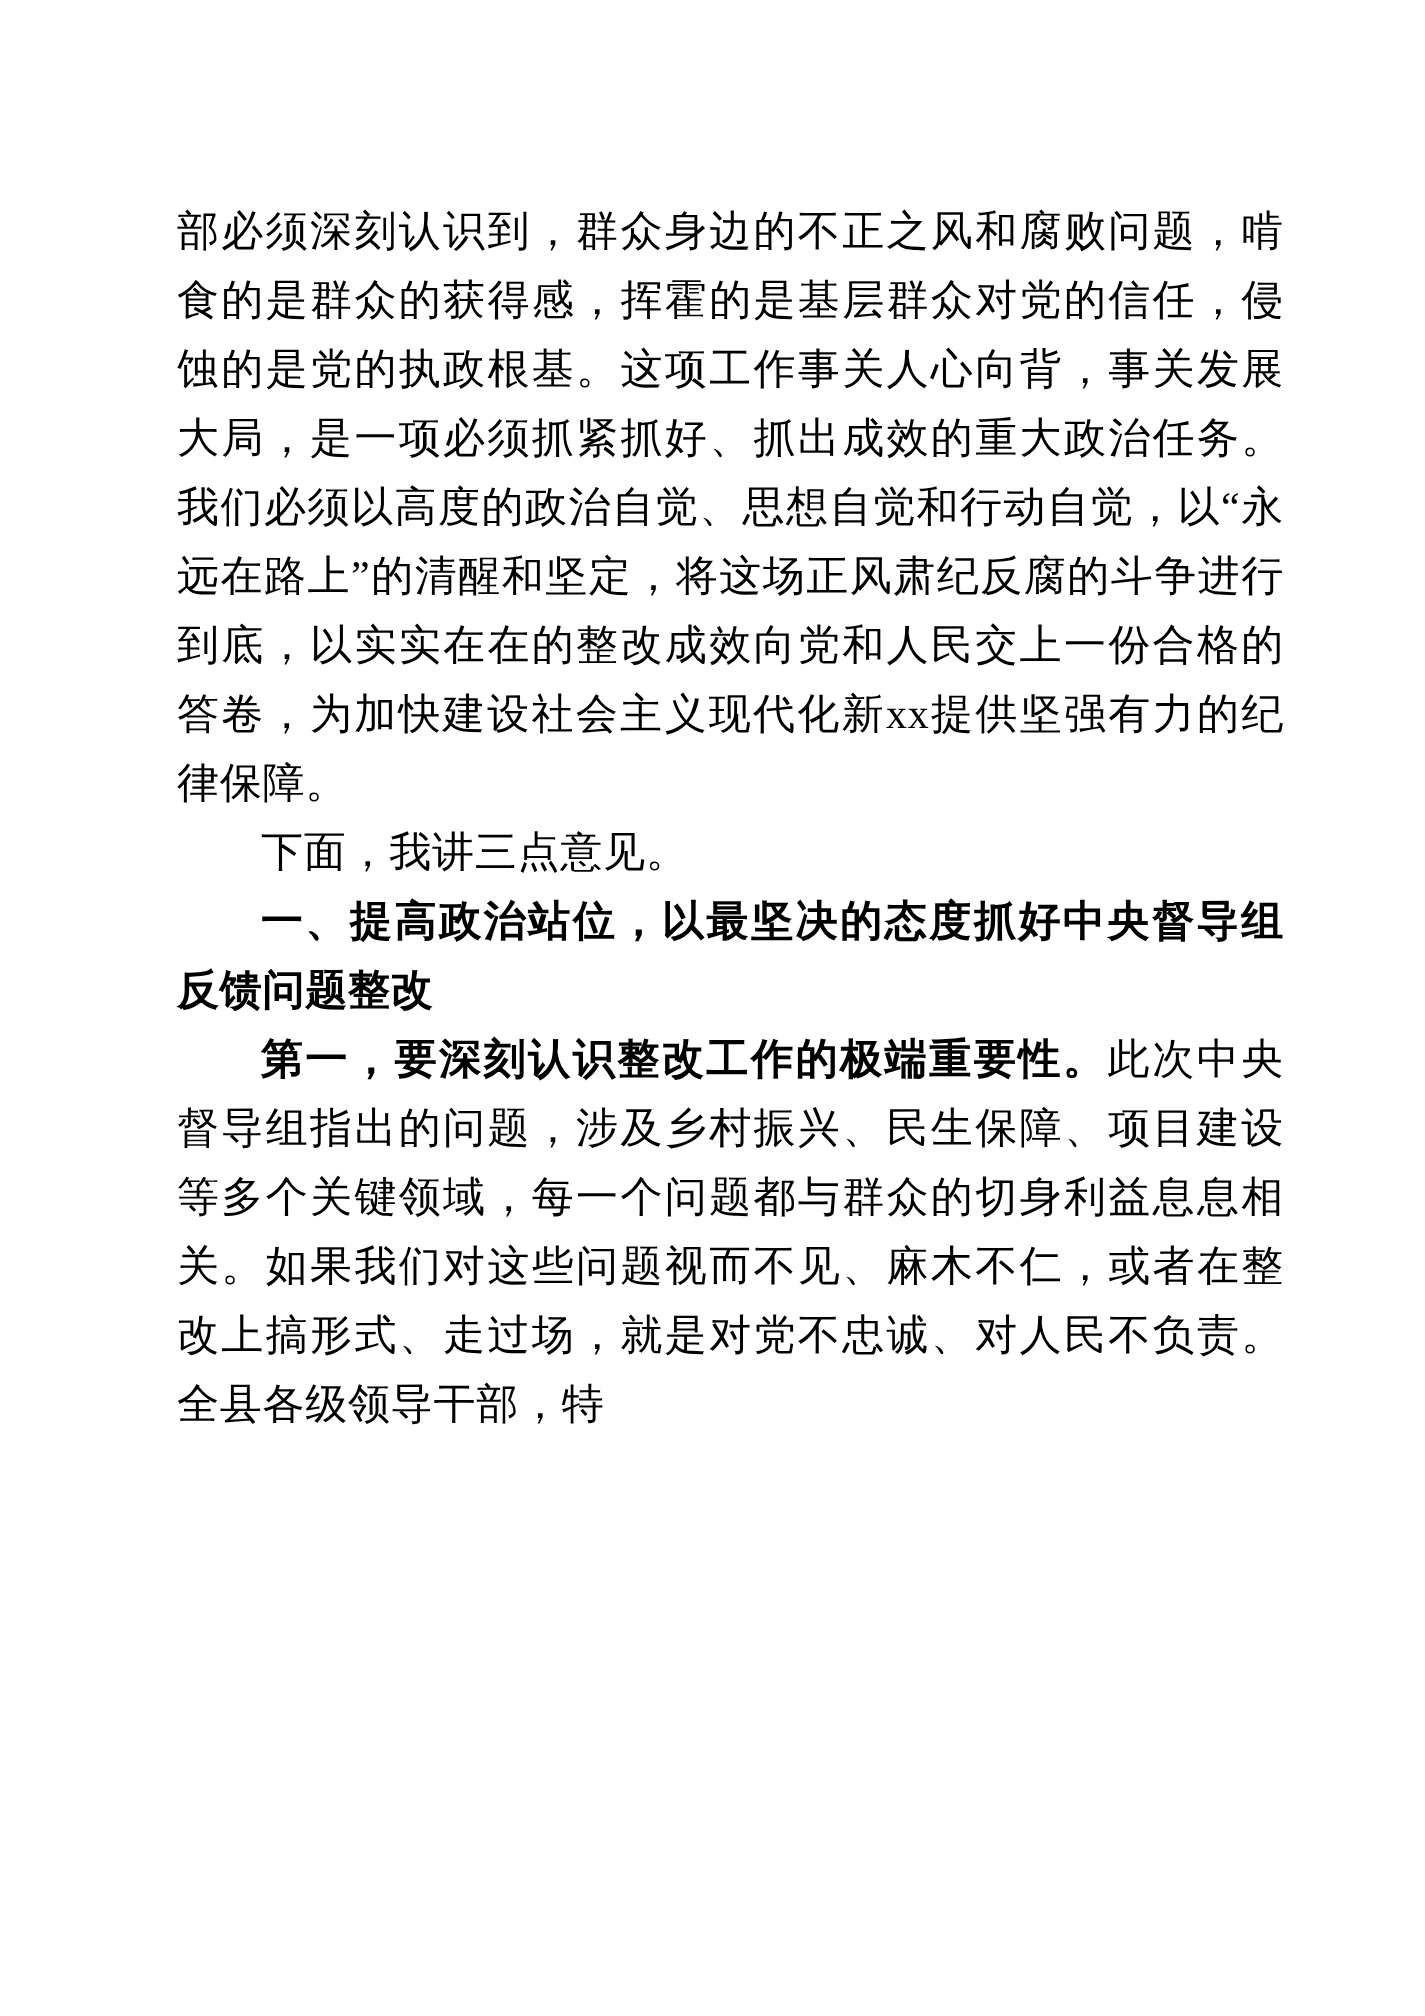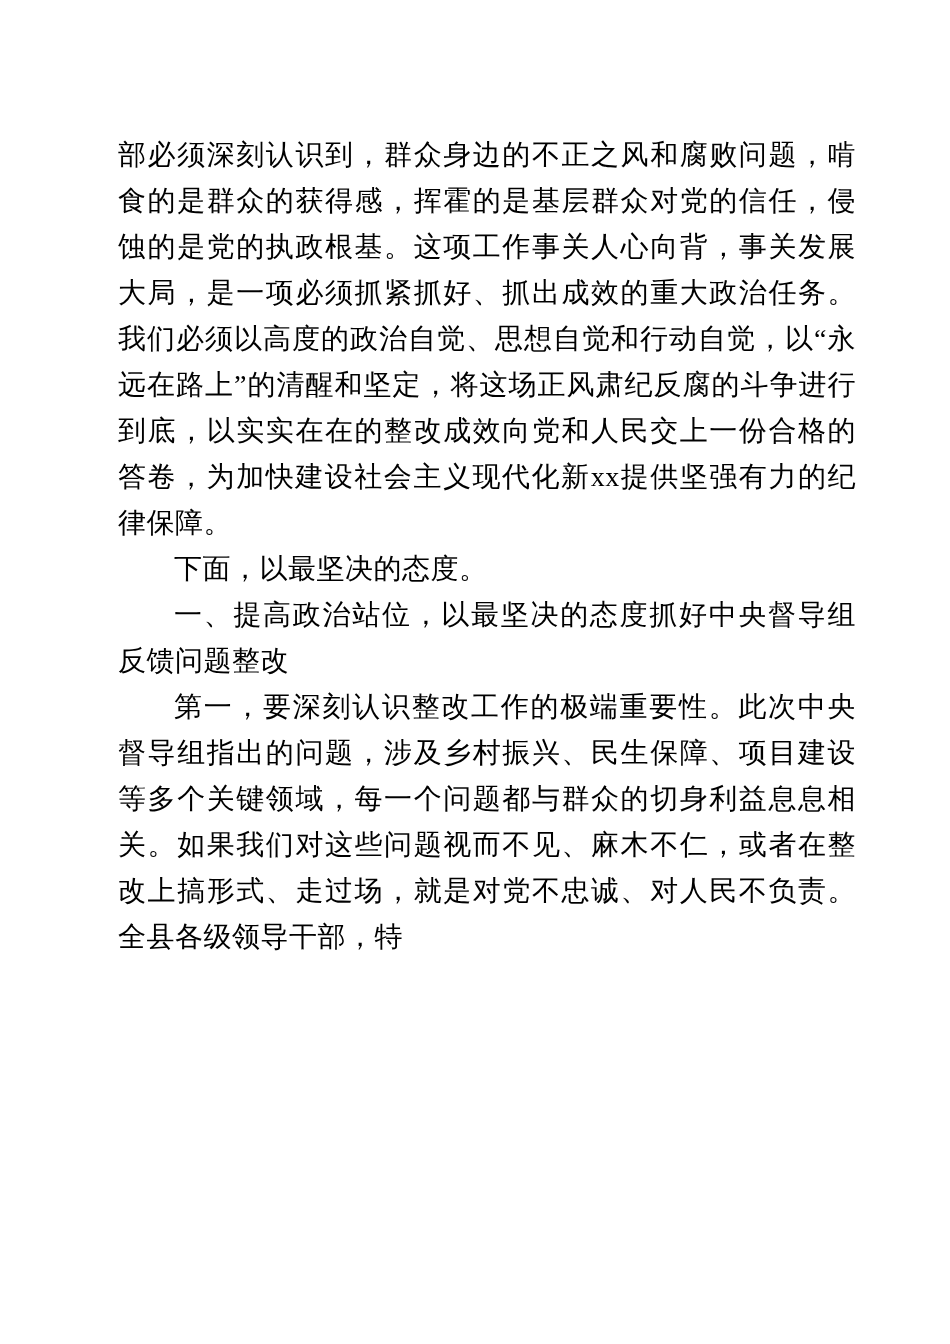--- a/index.html
+++ b/index.html
@@ -28,31 +28,31 @@
     text-align: justify;
     text-indent: 2em;
     font-weight: 400;
     letter-spacing: 0.5px;
     word-break: break-all;
   }
   .no-indent {
     text-indent: 0;
   }
   .heading {
-    font-weight: 400;
+    font-weight: 700;
   }
   .bold {
-    font-weight: 400;
+    font-weight: 700;
   }
 </style>
 </head>
 <body>
 
 <div class="page">
   <p class="para no-indent">部必须深刻认识到，群众身边的不正之风和腐败问题，啃食的是群众的获得感，挥霍的是基层群众对党的信任，侵蚀的是党的执政根基。这项工作事关人心向背，事关发展大局，是一项必须抓紧抓好、抓出成效的重大政治任务。我们必须以高度的政治自觉、思想自觉和行动自觉，以“永远在路上”的清醒和坚定，将这场正风肃纪反腐的斗争进行到底，以实实在在的整改成效向党和人民交上一份合格的答卷，为加快建设社会主义现代化新xx提供坚强有力的纪律保障。</p>
 
-  <p class="para">下面，以最坚决的态度。</p>
+  <p class="para">下面，我讲三点意见。</p>
 
   <h2 class="para heading">一、提高政治站位，以最坚决的态度抓好中央督导组反馈问题整改</h2>
 
 
   <p class="para"><span class="bold">第一，要深刻认识整改工作的极端重要性。</span><span>此次中央督导组指出的问题，涉及乡村振兴、民生保障、项目建设等多个关键领域，每一个问题都与群众的切身利益息息相关。如果我们对这些问题视而不见、麻木不仁，或者在整改上搞形式、走过场，就是对党不忠诚、对人民不负责。全县各级领导干部，特</span></p>
 </div>
 
 </body></html>

